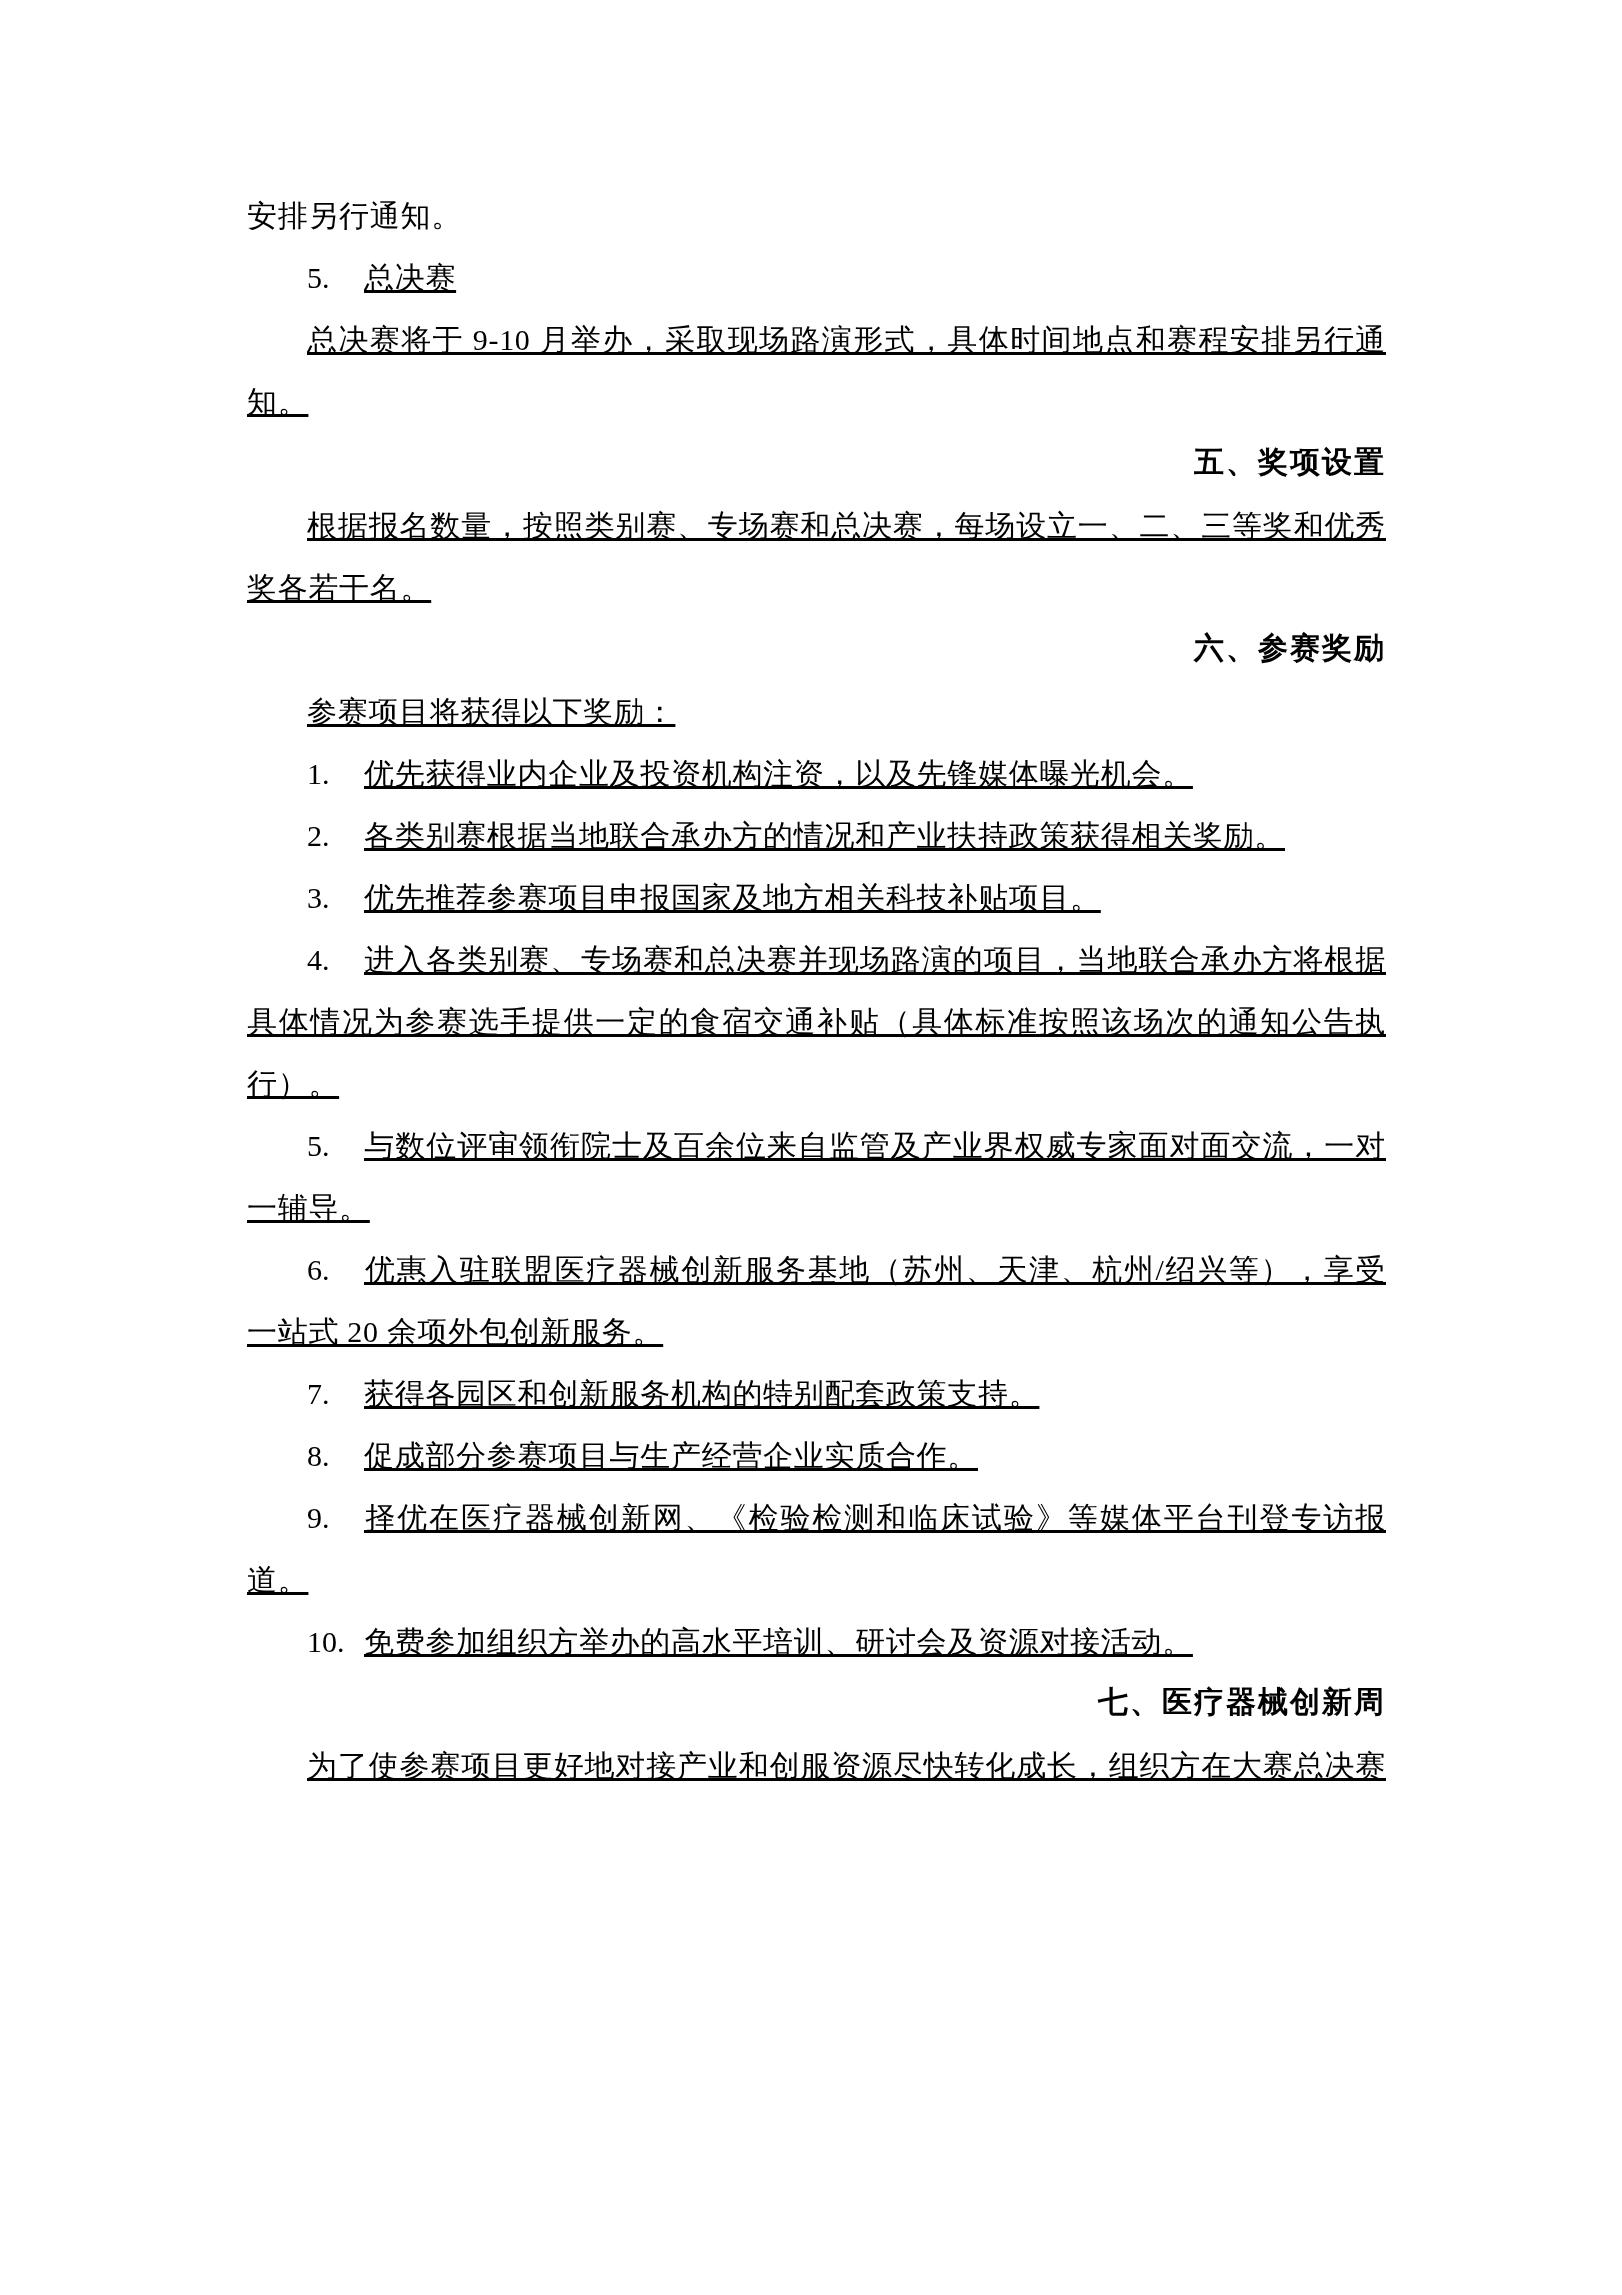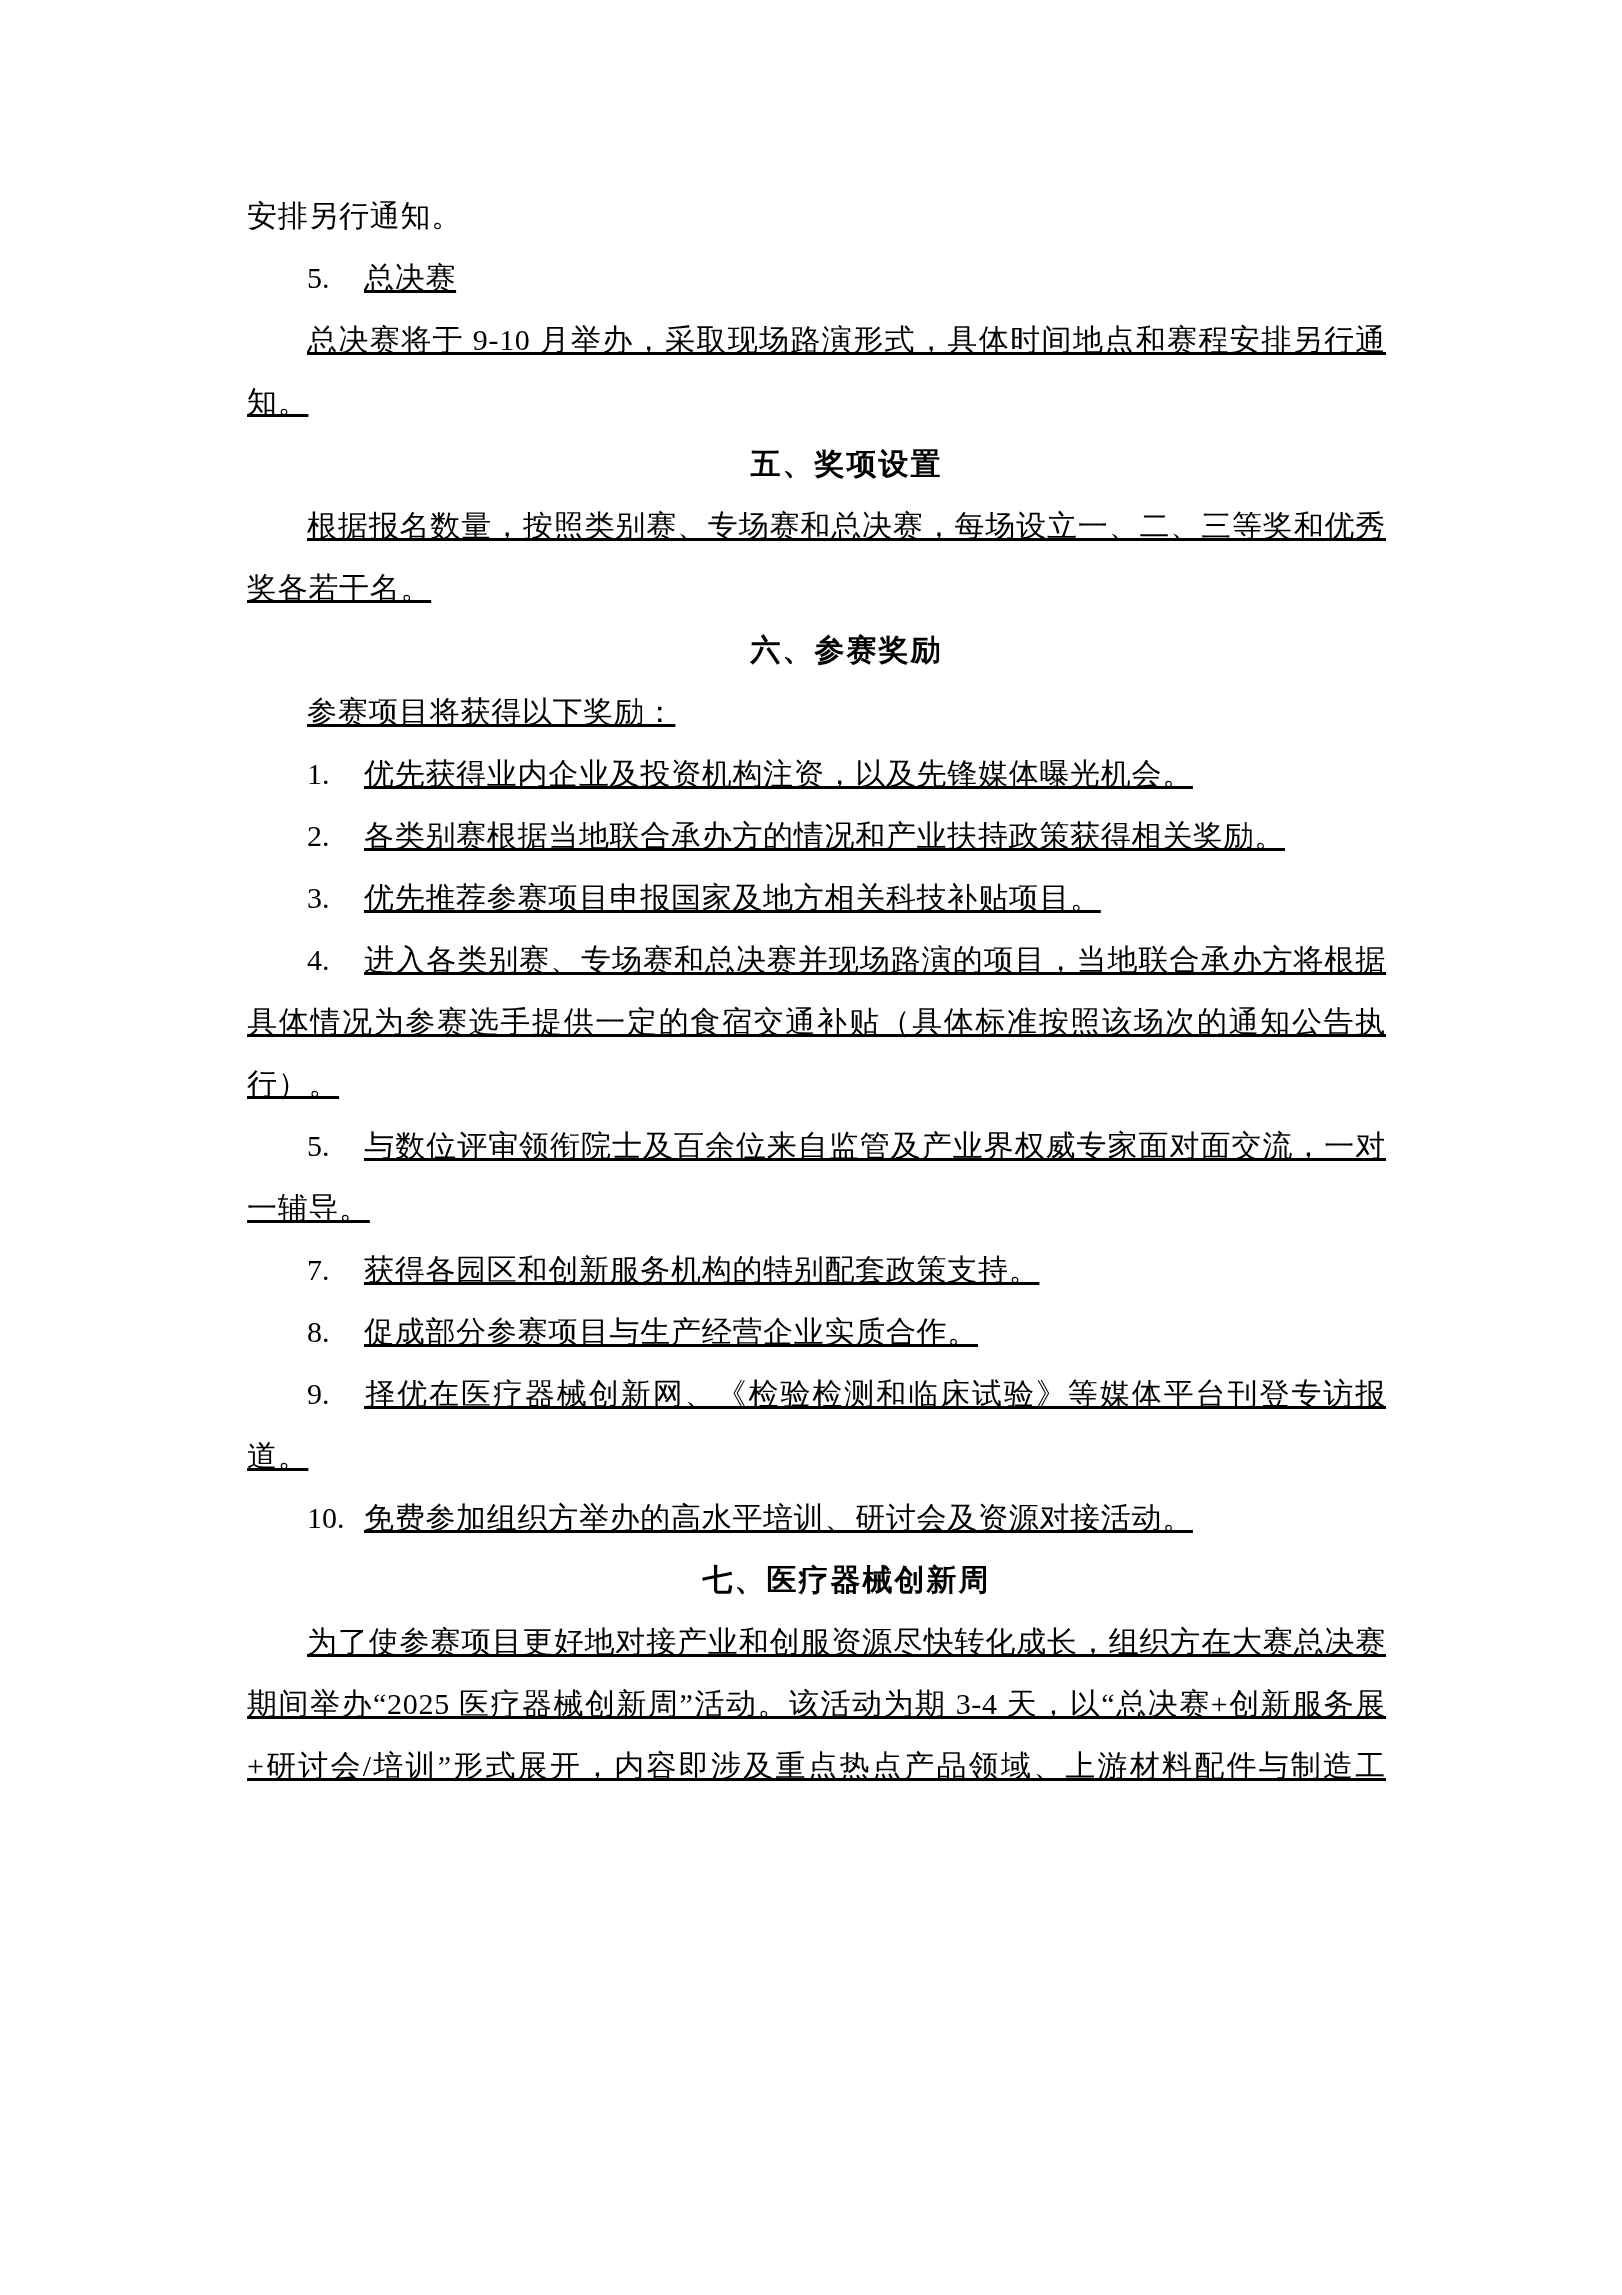--- a/index.html
+++ b/index.html
@@ -22,23 +22,23 @@
     margin: 0;
     font-size: 30px;
     line-height: 62px;
     text-align: justify;
     letter-spacing: 0.7px;
   }
   .content p.para, .content p.li { text-indent: 2em; text-decoration: underline; }
   .content p.cont { text-align-last: justify; }
   .content p.heading {
     text-indent: 2em;
-    font-family: Liberation Serif, serif;
+    font-family: Liberation Mono, monospace;
     font-weight: bold;
-    text-align: center;
+    text-align: right;
     letter-spacing: 2px;
   }
   .num {
     display: inline-block;
     width: 1.9em;
     text-indent: 0;
     letter-spacing: 0;
   }
   .footer {
     position: absolute;
@@ -62,20 +62,21 @@
       <p class="para"><span>总决赛将于 9-10 月举办，采取现场路演形式，具体时间地点和赛程安排另行通知。</span></p>
       <p class="heading"><span>五、奖项设置</span></p>
       <p class="para"><span>根据报名数量，按照类别赛、专场赛和总决赛，每场设立一、二、三等奖和优秀奖各若干名。</span></p>
       <p class="heading"><span>六、参赛奖励</span></p>
       <p class="para"><span>参赛项目将获得以下奖励：</span></p>
       <p class="li"><span class="num">1.</span><span>优先获得业内企业及投资机构注资，以及先锋媒体曝光机会。</span></p>
       <p class="li"><span class="num">2.</span><span>各类别赛根据当地联合承办方的情况和产业扶持政策获得相关奖励。</span></p>
       <p class="li"><span class="num">3.</span><span>优先推荐参赛项目申报国家及地方相关科技补贴项目。</span></p>
       <p class="li"><span class="num">4.</span><span>进入各类别赛、专场赛和总决赛并现场路演的项目，当地联合承办方将根据具体情况为参赛选手提供一定的食宿交通补贴（具体标准按照该场次的通知公告执行）。</span></p>
       <p class="li"><span class="num">5.</span><span>与数位评审领衔院士及百余位来自监管及产业界权威专家面对面交流，一对一辅导。</span></p>
+      <p class="li"><span class="num">6.</span><span>优惠入驻联盟医疗器械创新服务基地（苏州、天津、杭州/绍兴等），享受一站式 20 余项外包创新服务。</span></p>
       <p class="li"><span class="num">7.</span><span>获得各园区和创新服务机构的特别配套政策支持。</span></p>
       <p class="li"><span class="num">8.</span><span>促成部分参赛项目与生产经营企业实质合作。</span></p>
       <p class="li"><span class="num">9.</span><span>择优在医疗器械创新网、《检验检测和临床试验》等媒体平台刊登专访报道。</span></p>
       <p class="li"><span class="num">10.</span><span>免费参加组织方举办的高水平培训、研讨会及资源对接活动。</span></p>
       <p class="heading"><span>七、医疗器械创新周</span></p>
       <p class="para cont"><span>为了使参赛项目更好地对接产业和创服资源尽快转化成长，组织方在大赛总决赛期间举办“2025 医疗器械创新周”活动。该活动为期 3-4 天，以“总决赛+创新服务展+研讨会/培训”形式展开，内容即涉及重点热点产品领域、上游材料配件与制造工艺、医疗器械设计及代工、创新产品注册法规、检验检测和临床试验、成果转化及市场和资本对接等医疗器械创新生态圈产业链，助推本土和国际创新</span></p>
     </div>
   <div class="footer">第4页，共 5 页</div>
 </div>
 

